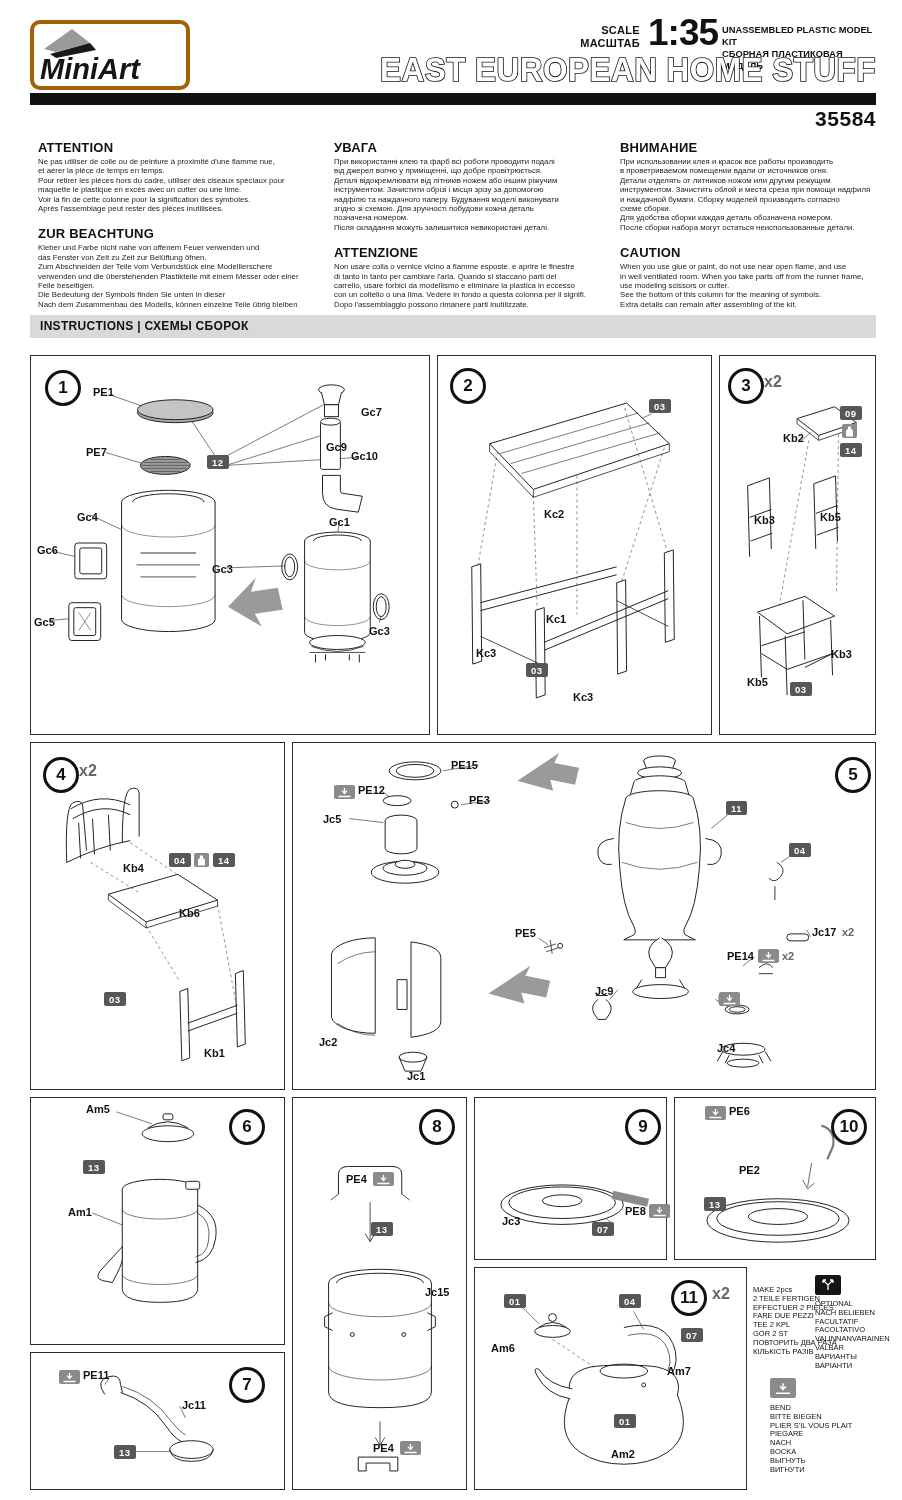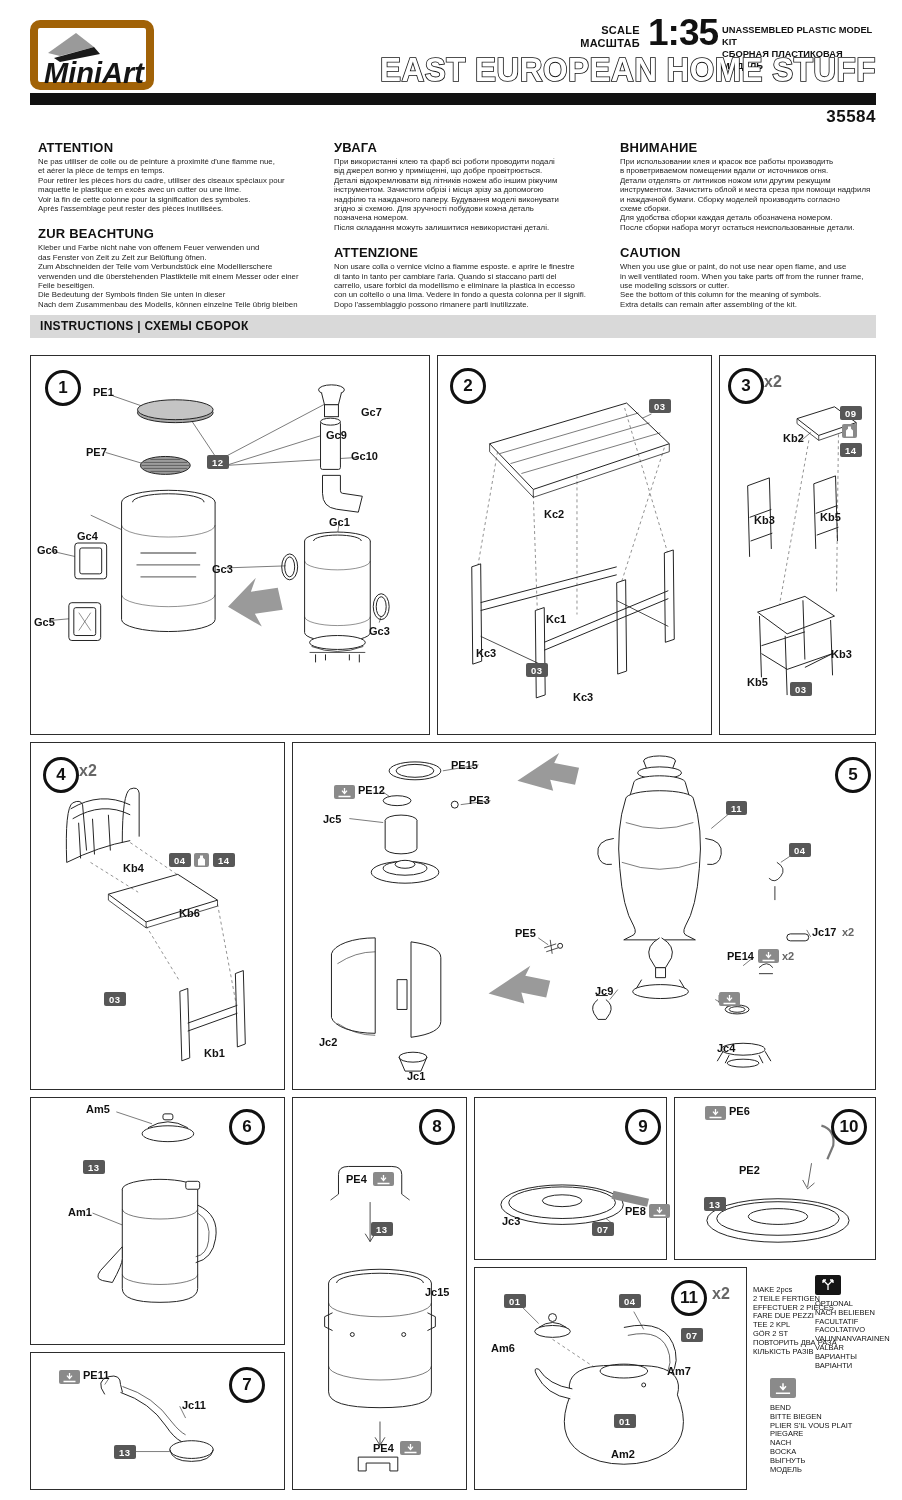--- a/index.html
+++ b/index.html
@@ -1,28 +1,28 @@
 <!DOCTYPE html>
 <html><head>
 <meta charset="utf-8">
 <style>
   html,body{margin:0;padding:0;background:#e8e8e8;}
   .page{position:relative;width:902px;height:1500px;background:#ffffff;margin:0 auto;
         font-family:"Liberation Sans",sans-serif;color:#111;overflow:hidden;}
   
-  .logo-box{position:absolute;left:30px;top:20px;width:124px;height:70px;border:8px solid #a16207;
+  .logo-box{position:absolute;left:30px;top:20px;width:160px;height:70px;border:4px solid #a16207;
             border-radius:10px;box-sizing:border-box;background:#fff;}
   .logo-box svg{position:absolute;left:2px;top:1px;}
   .scale-labels{position:absolute;left:536px;top:24px;width:104px;text-align:right;
                 font-size:11px;font-weight:bold;line-height:13px;letter-spacing:.3px;}
   .scale-value{position:absolute;left:648px;top:12px;font-size:37px;font-weight:bold;letter-spacing:-1px;}
   .kit-type{position:absolute;left:722px;top:24px;width:158px;font-size:9.3px;font-weight:bold;line-height:12px;}
   .main-title-svg{position:absolute;left:376px;top:50px;}
   .black-bar{position:absolute;left:30px;top:93px;width:846px;height:12px;background:#111;}
-  .kit-number{position:absolute;right:26px;top:107px;font-size:17px;font-weight:bold;letter-spacing:.5px;}
+  .kit-number{position:absolute;right:26px;top:107px;font-size:21px;font-weight:bold;letter-spacing:.5px;}
   
   .notices{position:absolute;left:0;top:140px;width:902px;}
   .ncol{position:absolute;top:0;}
   .nblock + .nblock{margin-top:13px;}
   .nhead{font-size:13px;font-weight:bold;margin-bottom:2px;letter-spacing:.2px;}
   .nbody{font-size:7.8px;line-height:9.4px;white-space:pre-line;color:#1c1c1c;}
   
   .section-bar{position:absolute;left:30px;top:315px;width:846px;height:23px;background:#d9d9d9;
                font-size:12px;font-weight:bold;line-height:23px;padding-left:10px;box-sizing:border-box;letter-spacing:.3px;}
   
@@ -185,23 +185,23 @@
         <ellipse cx="308" cy="288" rx="28" ry="7" fill="#fff"></ellipse>
         <path stroke-width="0.8" d="M282 292 q26 10 52 0 M280 298 h56"></path>
         <path d="M286 300 v8 M330 300 v8 M296 300 v6 M320 300 v6"></path>
       </g>
     </svg>
   <div class="lbl step" style="left: 14px; top: 14px;">1</div>
       <div class="lbl part" style="left: 62px; top: 30px;">PE1</div>
       <div class="lbl part" style="left: 55px; top: 90px;">PE7</div>
       <div class="lbl num" style="left: 176px; top: 99px;">12</div>
       <div class="lbl part" style="left: 330px; top: 50px;">Gc7</div>
-      <div class="lbl part" style="left: 295px; top: 73px;">Gc9</div>
+      <div class="lbl part" style="left: 295px; top: 85px;">Gc9</div>
       <div class="lbl part" style="left: 320px; top: 94px;">Gc10</div>
-      <div class="lbl part" style="left: 46px; top: 155px; margin-top: 19px;">Gc4</div>
+      <div class="lbl part" style="left: 46px; top: 155px;">Gc4</div>
       <div class="lbl part" style="left: 298px; top: 160px;">Gc1</div>
       <div class="lbl part" style="left: 6px; top: 188px;">Gc6</div>
       <div class="lbl part" style="left: 181px; top: 207px;">Gc3</div>
       <div class="lbl part" style="left: 3px; top: 260px;">Gc5</div>
       <div class="lbl part" style="left: 338px; top: 269px;">Gc3</div>
     </section>
 
   <section class="panel" style="left:437px;top:355px;width:275px;height:380px">
     <svg class="art" viewBox="0 0 275 380">
       <g stroke="#222" fill="none" stroke-width="1">
@@ -552,16 +552,16 @@
       </svg>
   </div>
   <div class="legend-block" style="left:770px;top:1404px">
       <div>BEND</div>
       <div>BITTE BIEGEN</div>
       <div>PLIER S'IL VOUS PLAIT</div>
       <div>PIEGARE</div>
       <div>NACH</div>
       <div>BOCKA</div>
       <div>ВЫГНУТЬ</div>
-      <div>МОДЕЛЬ</div>
+      <div>ВИГНУТИ</div>
     </div>
 
 </div>
 
 </body></html>

